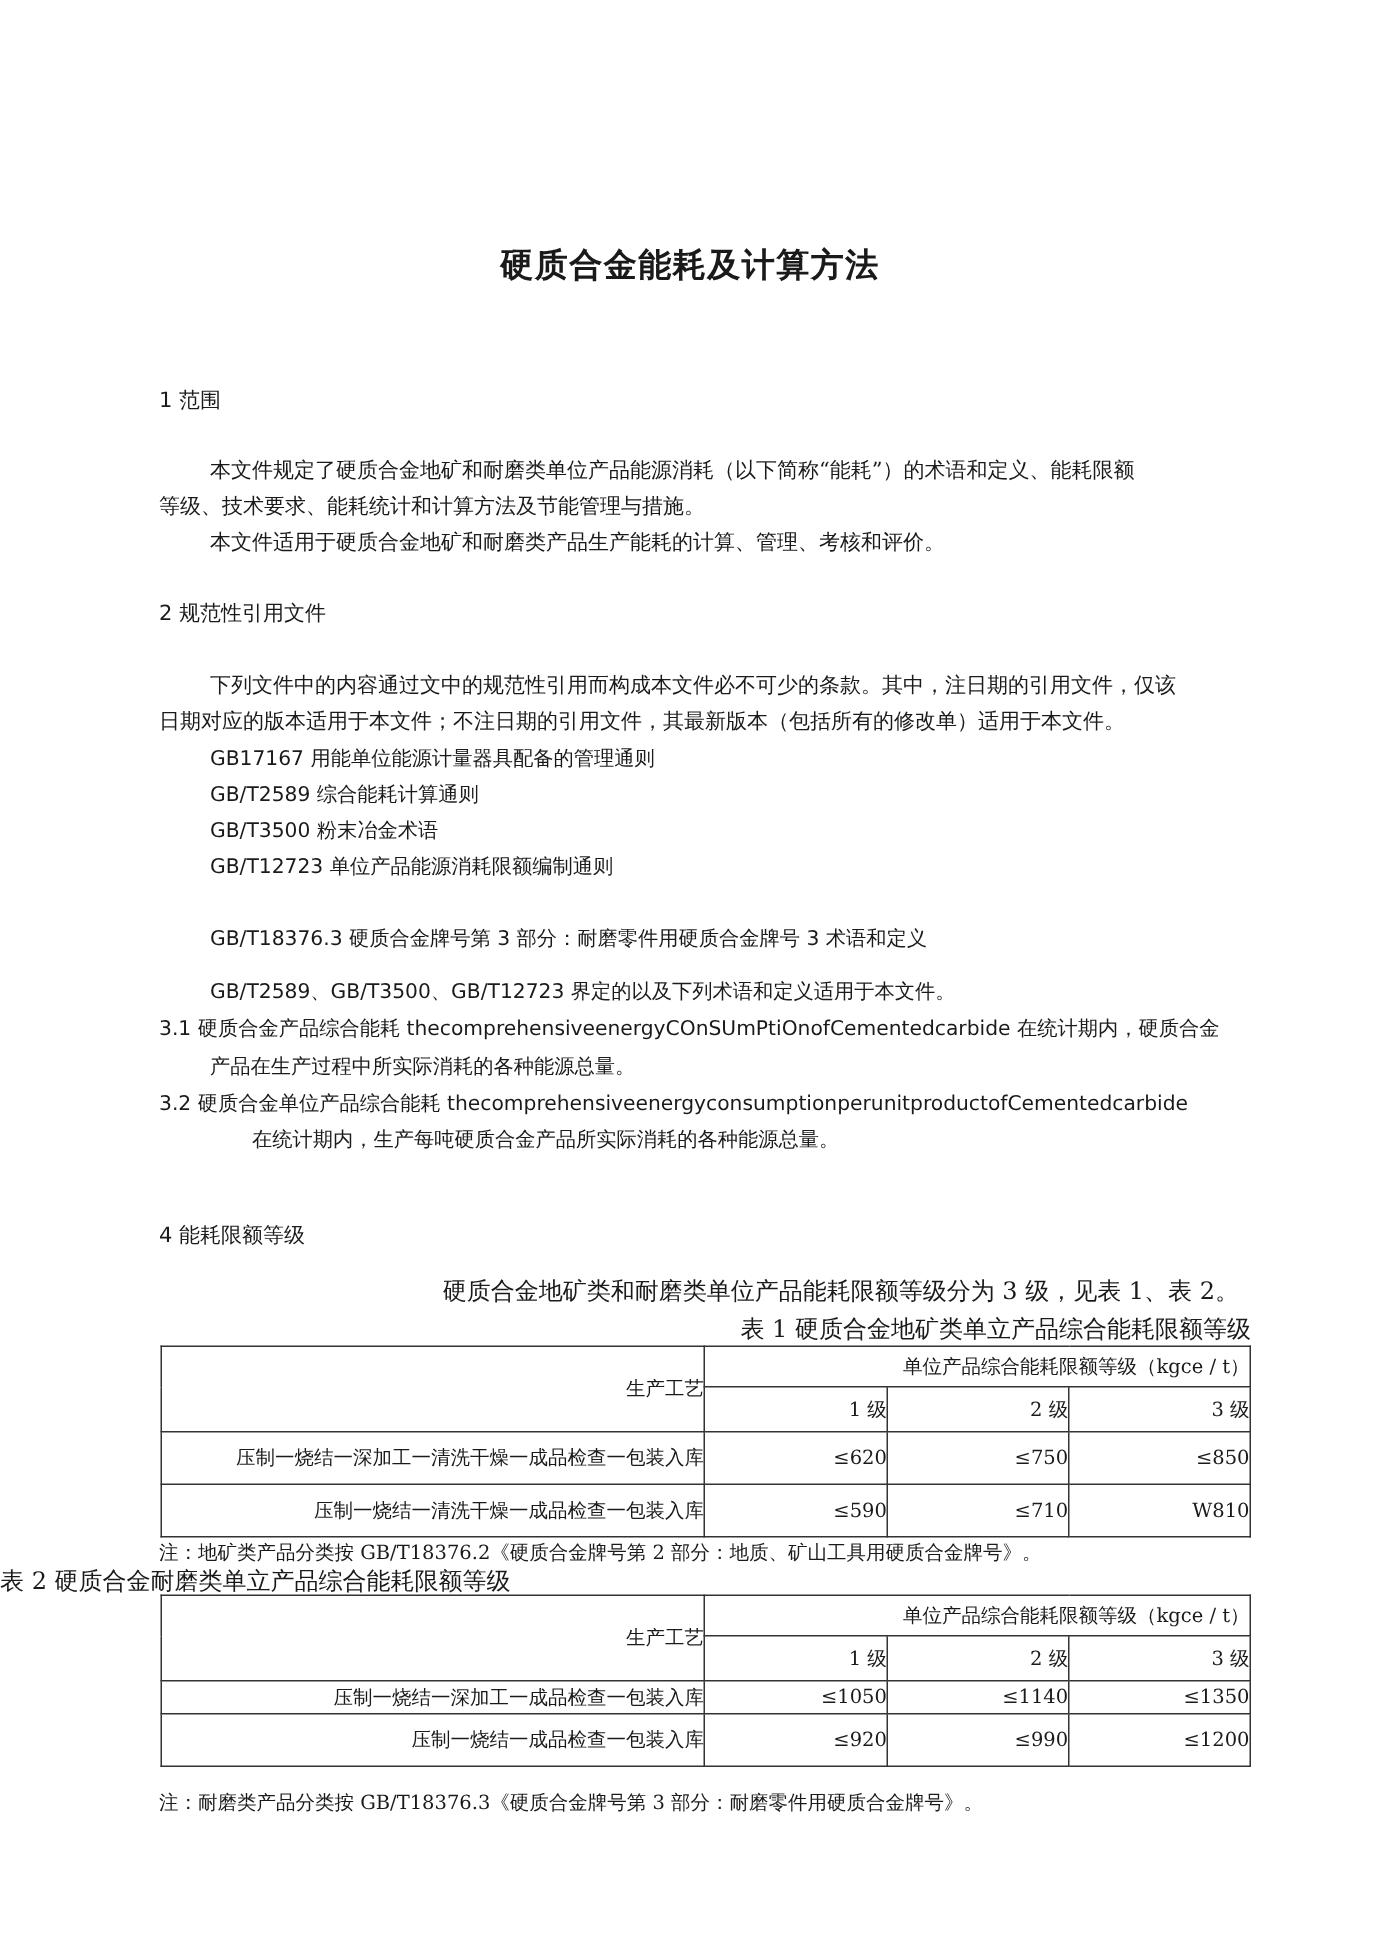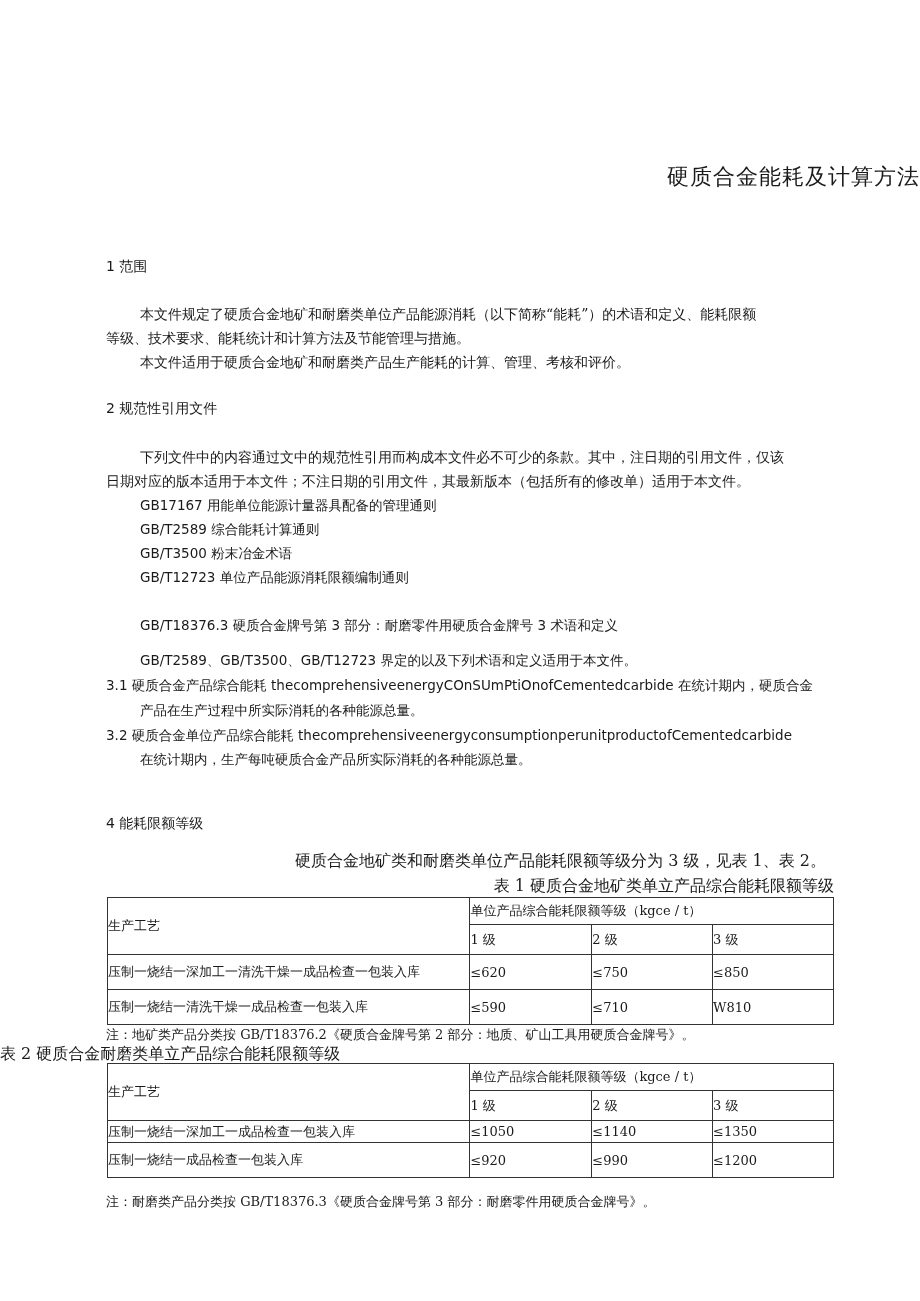--- a/index.html
+++ b/index.html
@@ -1,29 +1,29 @@
 <!DOCTYPE html>
 <html><head>
 <meta charset="utf-8">
 <style>
   html, body { margin: 0; padding: 0; background: #ffffff; }
   body { width: 920px; height: 1301px; position: relative; overflow: hidden;
          font-family: "DejaVu Sans", sans-serif; color: #1a1a1a; }
   .page { position: absolute; left: 0; top: 0; width: 920px; height: 1301px; }
-  .title { position: absolute; left: 0; width: 920px; text-align: right;
-           font-family: "DejaVu Sans", sans-serif; font-weight: normal; font-size: 22px; letter-spacing: 1px; }
+  .title { position: absolute; left: 0; width: 920px; text-align: center;
+           font-family: "DejaVu Sans", sans-serif; font-weight: bold; font-size: 22px; letter-spacing: 1px; }
   .t1 { top: 162px; }
   .t2 { top: 199px; }
   .h { position: absolute; left: 106px; font-size: 14px; }
   .p { position: absolute; font-size: 14px; line-height: 24px; white-space: nowrap; }
   .serif { font-family: "DejaVu Serif", serif; }
   .ref { position: absolute; left: 140px; font-size: 13.5px; white-space: nowrap; }
   table.grid { position: absolute; left: 107px; width: 727px; border-collapse: collapse;
                font-family: "DejaVu Serif", serif; font-size: 13px; }
-  table.grid td { border: 1px solid #333; text-align: left; padding: 0; }
+  table.grid td { border: 1px solid #333; text-align: right; padding: 0; }
   .note { position: absolute; left: 106px; font-family: "DejaVu Serif", serif; font-size: 13px; white-space: nowrap; }
   .cap { position: absolute; font-family: "DejaVu Serif", serif; font-size: 16px; white-space: nowrap; }
 </style>
 </head>
 <body>
 
 <div class="page">
 
   <div class="title t1">硬质合金能耗及计算方法</div>
 
@@ -39,21 +39,21 @@
   <div class="ref" style="top:497px;">GB17167 用能单位能源计量器具配备的管理通则</div>
   <div class="ref" style="top:521px;">GB/T2589 综合能耗计算通则</div>
   <div class="ref" style="top:545px;">GB/T3500 粉末冶金术语</div>
   <div class="ref" style="top:569px;">GB/T12723 单位产品能源消耗限额编制通则</div>
   <div class="ref" style="top:617px;">GB/T18376.3 硬质合金牌号第 3 部分：耐磨零件用硬质合金牌号 3 术语和定义</div>
 
   <div class="ref" style="top:652px;">GB/T2589、GB/T3500、GB/T12723 界定的以及下列术语和定义适用于本文件。</div>
   <div class="ref" style="left:106px; top:677px; font-size:13.5px;">3.1 硬质合金产品综合能耗 thecomprehensiveenergyCOnSUmPtiOnofCementedcarbide 在统计期内，硬质合金</div>
   <div class="ref" style="top:702px;">产品在生产过程中所实际消耗的各种能源总量。</div>
   <div class="ref" style="left:106px; top:727px; font-size:13.5px;">3.2 硬质合金单位产品综合能耗 thecomprehensiveenergyconsumptionperunitproductofCementedcarbide</div>
-  <div class="ref" style="top:751px;">在统计期内，生产每吨硬质合金产品所实际消耗的各种能源总量。</div>
+  <div class="ref" style="top:751px;margin-left:28px;">在统计期内，生产每吨硬质合金产品所实际消耗的各种能源总量。</div>
 
   <div class="h" style="top:815px;">4 能耗限额等级</div>
   <div class="cap" style="right:94px; top:851px;">硬质合金地矿类和耐磨类单位产品能耗限额等级分为 3 级，见表 1、表 2。</div>
   <div class="cap" style="right:86px; top:876px;">表 1 硬质合金地矿类单立产品综合能耗限额等级</div>
 
   <table class="grid" style="top:897px;">
     <colgroup>
         <col style="width:363px">
         <col style="width:122px">
         <col style="width:121px">

